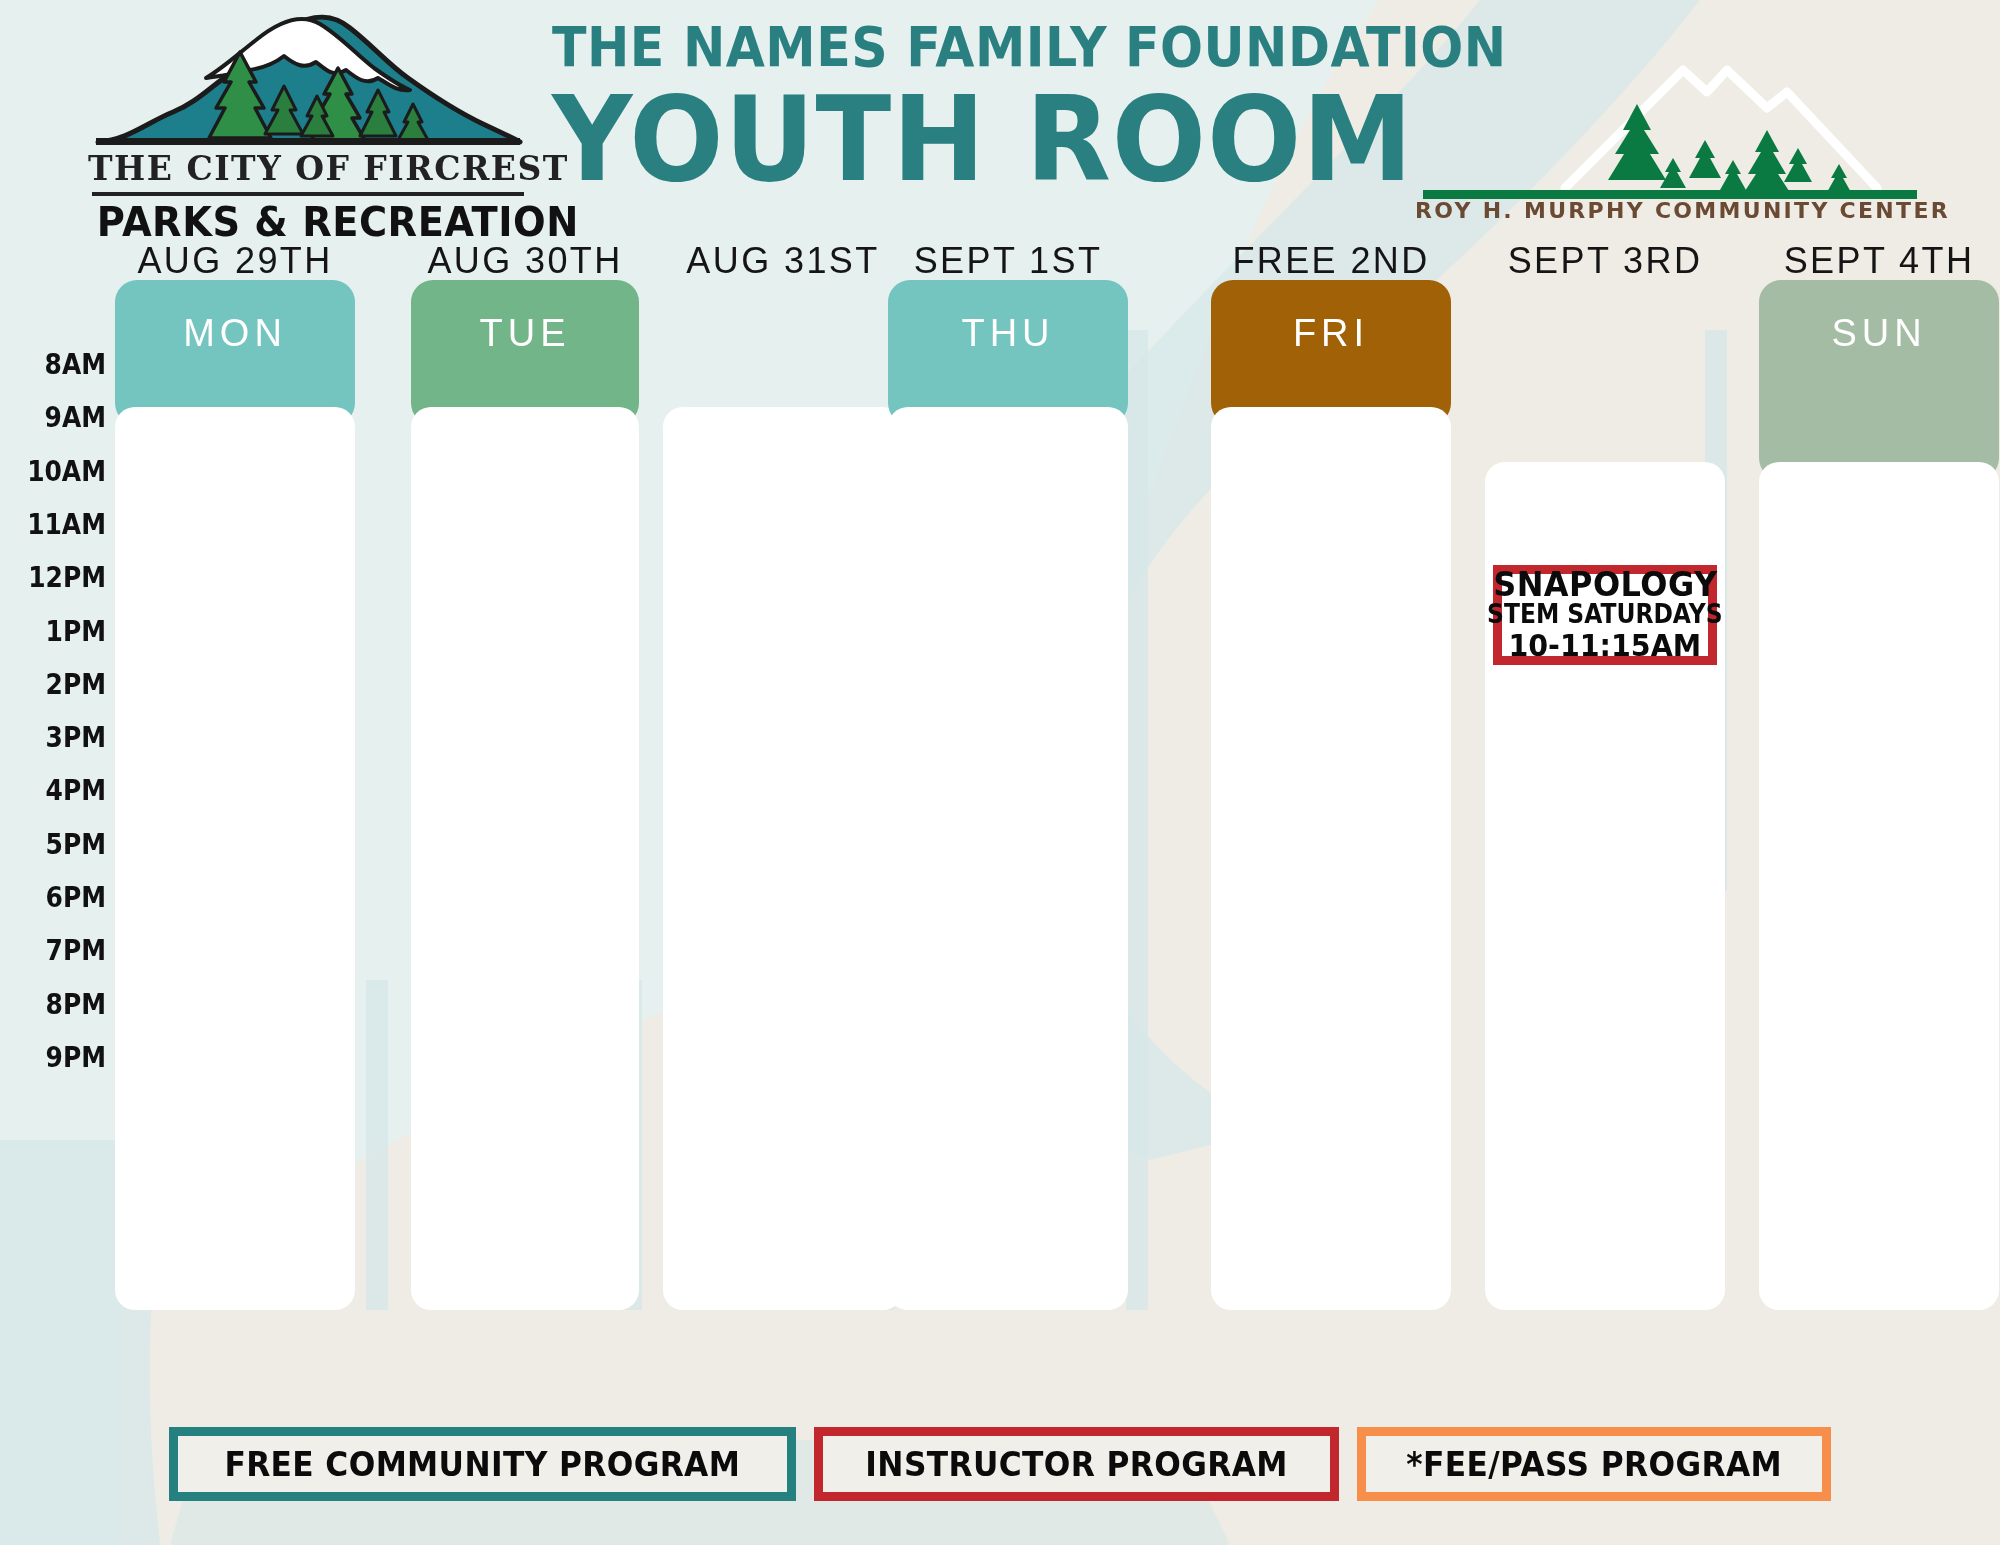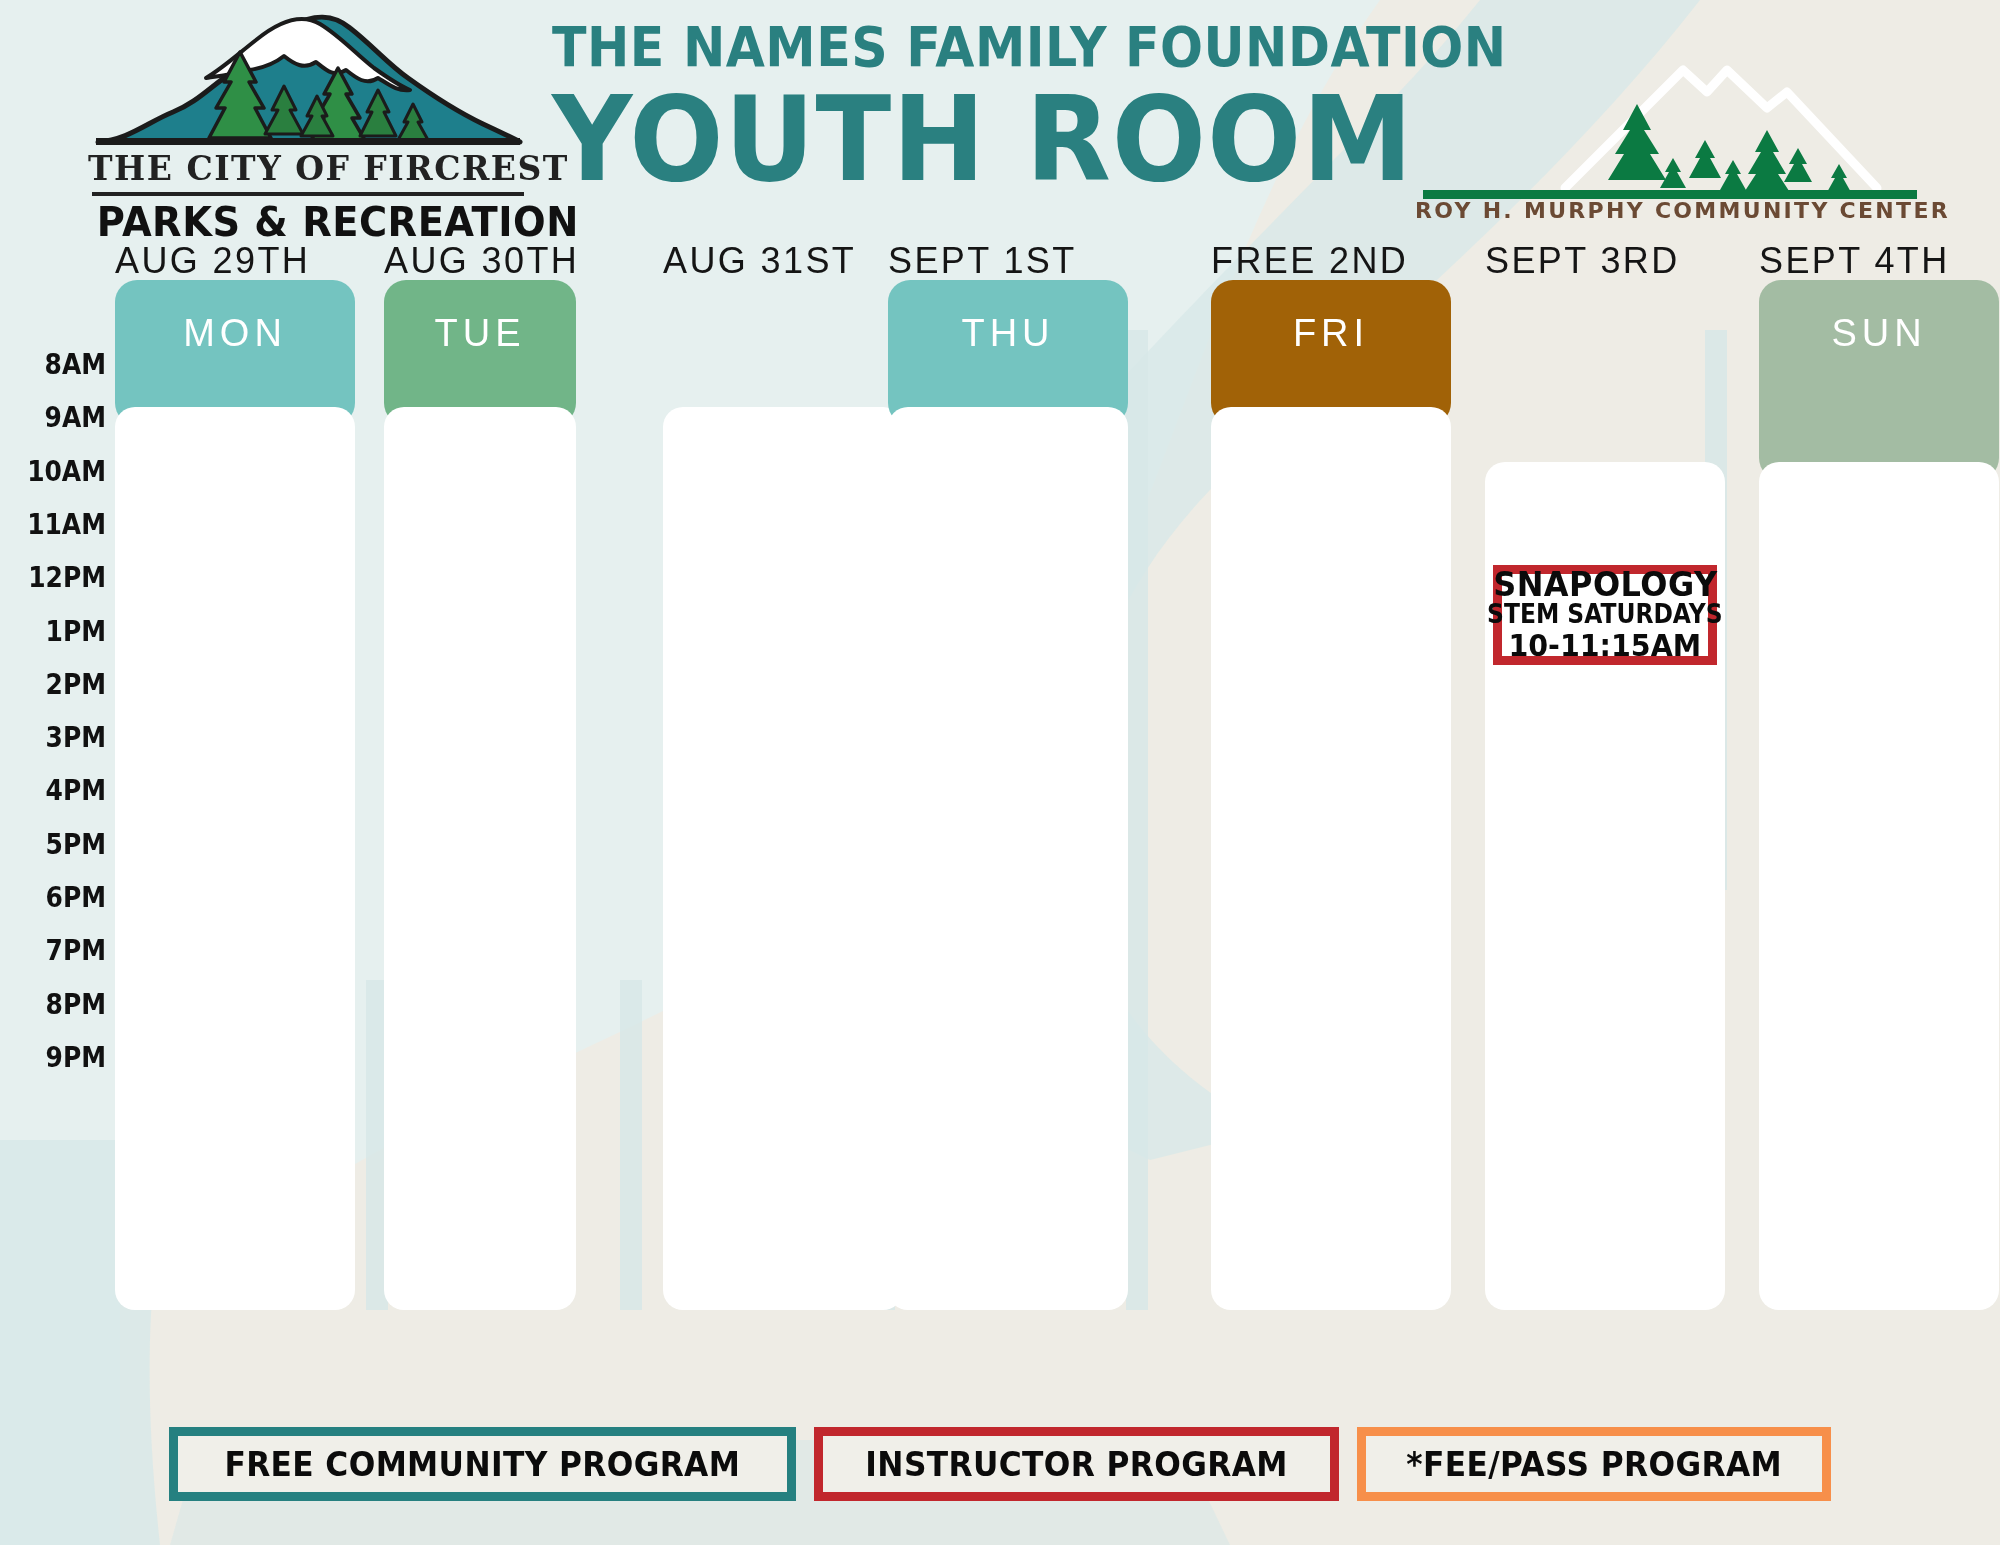--- a/index.html
+++ b/index.html
@@ -96,20 +96,21 @@
     font-size: 29px;
     color: #111;
     transform: scaleX(0.86);
     transform-origin: right center;
     white-space: nowrap;
   }
 
   .day-col { position: absolute; top: 0; }
   .day-date {
     position: absolute; top: 0; left: 0; width: 100%;
+    text-align: center;
     font-family: "Liberation Sans", sans-serif;
     font-weight: 400;
     font-size: 36px;
     letter-spacing: 2.4px;
     color: #151515;
     white-space: nowrap;
   }
   .day-head {
     position: absolute; left: 0;
     width: 100%;
@@ -306,21 +307,21 @@
         <div class="time-label" style="top: 799.9px;">9PM</div>
       </div>
     <div id="day-cols">
         <div class="day-col" style="left: 115px; width: 240px; height: 1070px;">
           <div class="day-date">AUG 29TH</div>
           <div class="day-head" style="top: 40px; height: 145px; background: rgb(116, 196, 192);">
             <span class="day-name">MON</span>
           </div>
           <div class="day-body" style="top: 167px; height: 903px;"></div>
         </div>
-        <div class="day-col" style="left: 384px; width: 192px; height: 1070px;">
+        <div class="day-col" style="left: 411px; width: 228px; height: 1070px;">
           <div class="day-date">AUG 30TH</div>
           <div class="day-head" style="top: 40px; height: 145px; background: rgb(113, 181, 136);">
             <span class="day-name">TUE</span>
           </div>
           <div class="day-body" style="top: 167px; height: 903px;"></div>
         </div>
         <div class="day-col" style="left: 663px; width: 240px; height: 1070px;">
           <div class="day-date">AUG 31ST</div>
           <div class="day-body" style="top: 167px; height: 903px;"></div>
         </div>

